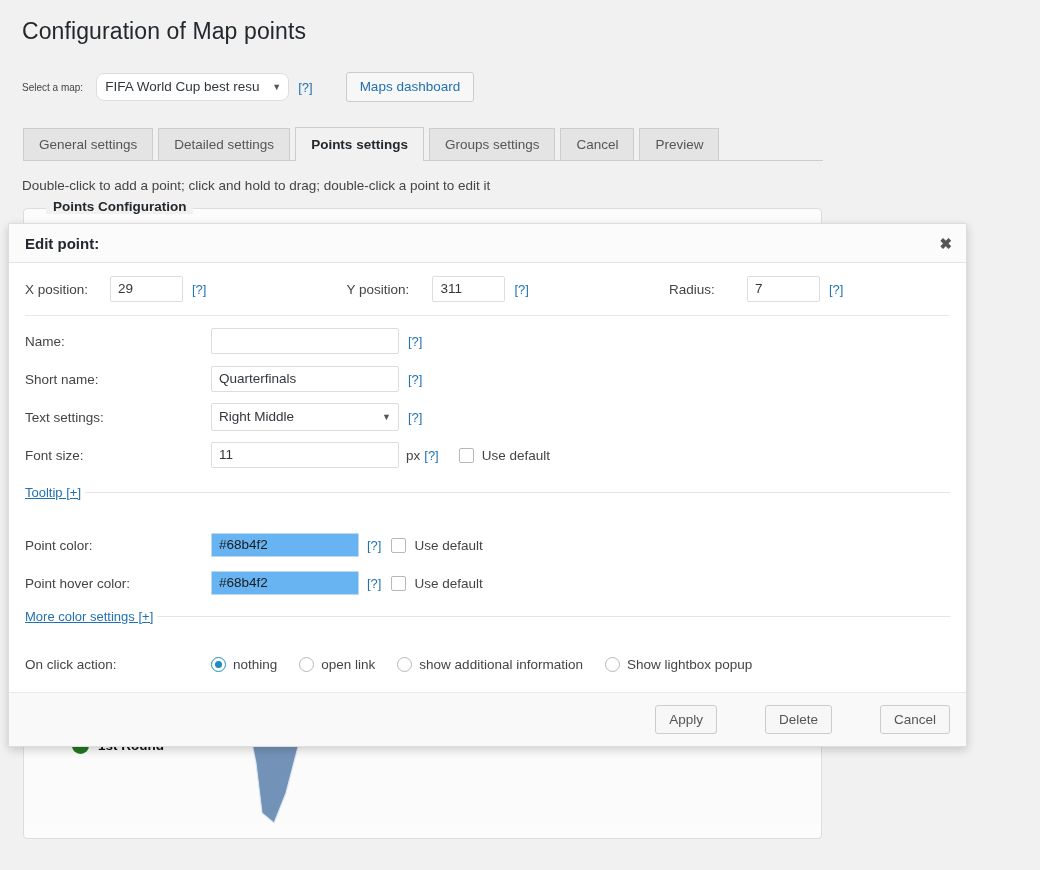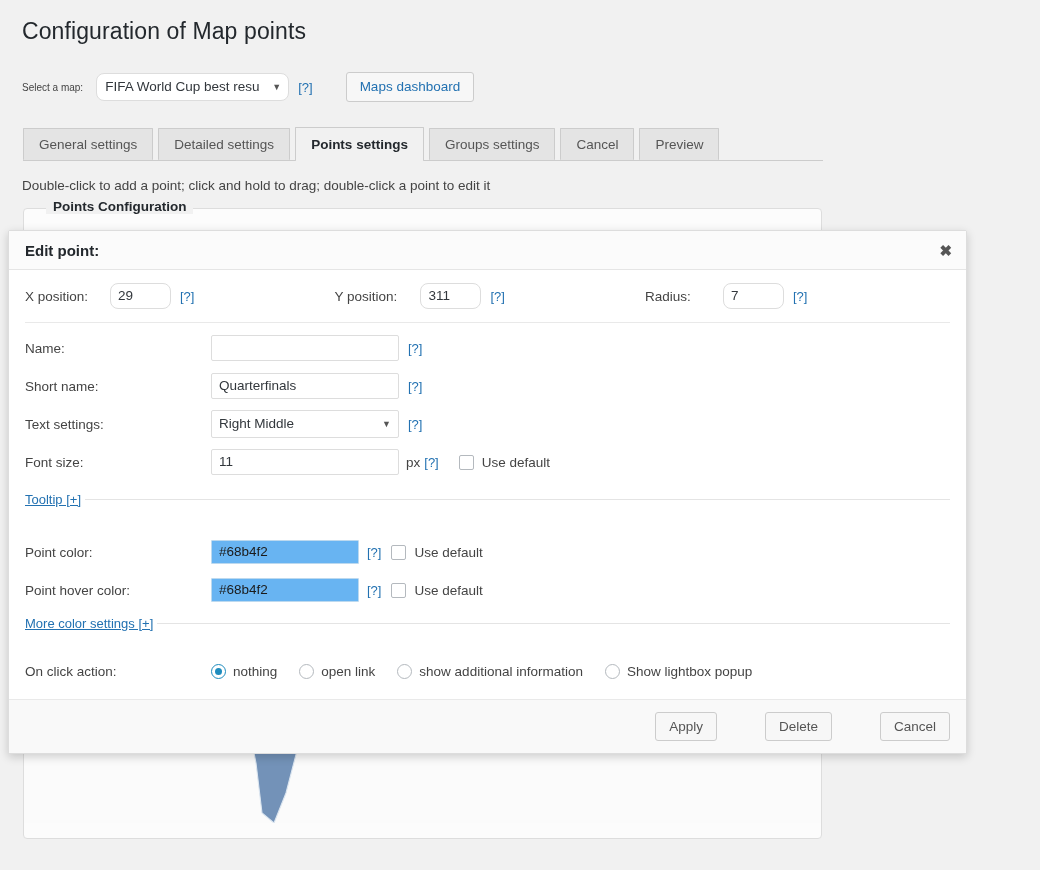--- a/index.html
+++ b/index.html
@@ -163,21 +163,21 @@
   }
   .legend-text {
     font-size: 13.5px;
     font-weight: bold;
     color: #111;
   }
 
   
   .modal {
     position: absolute;
-    left: 8px; top: 230px;
+    left: 8px; top: 223px;
     width: 959px;
     background: #fff;
     border: 1px solid #ddd;
     border-radius: 2px;
     box-shadow: 0 3px 10px rgba(0,0,0,0.18);
   }
   .modal-header {
     height: 39px;
     background: #fbfbfb;
     border-bottom: 1px solid #e5e5e5;
@@ -227,21 +227,21 @@
     border: 1px solid #ddd;
     background: #fff;
     border-radius: 2px;
     height: 26px;
     font-size: 13.5px;
     color: #32373c;
     padding: 0 7px;
     line-height: 24px;
     font-family: "Liberation Sans", sans-serif;
   }
-  .inp.num { width: 61px; border-radius: 8px; }
+  .inp.num { width: 73px; }
   .inp.wider { width: 188px; }
 
   .sel {
     position: relative;
     border: 1px solid #ddd;
     background: #fff;
     border-radius: 2px;
     height: 28px;
     width: 188px;
     font-size: 13.5px;

